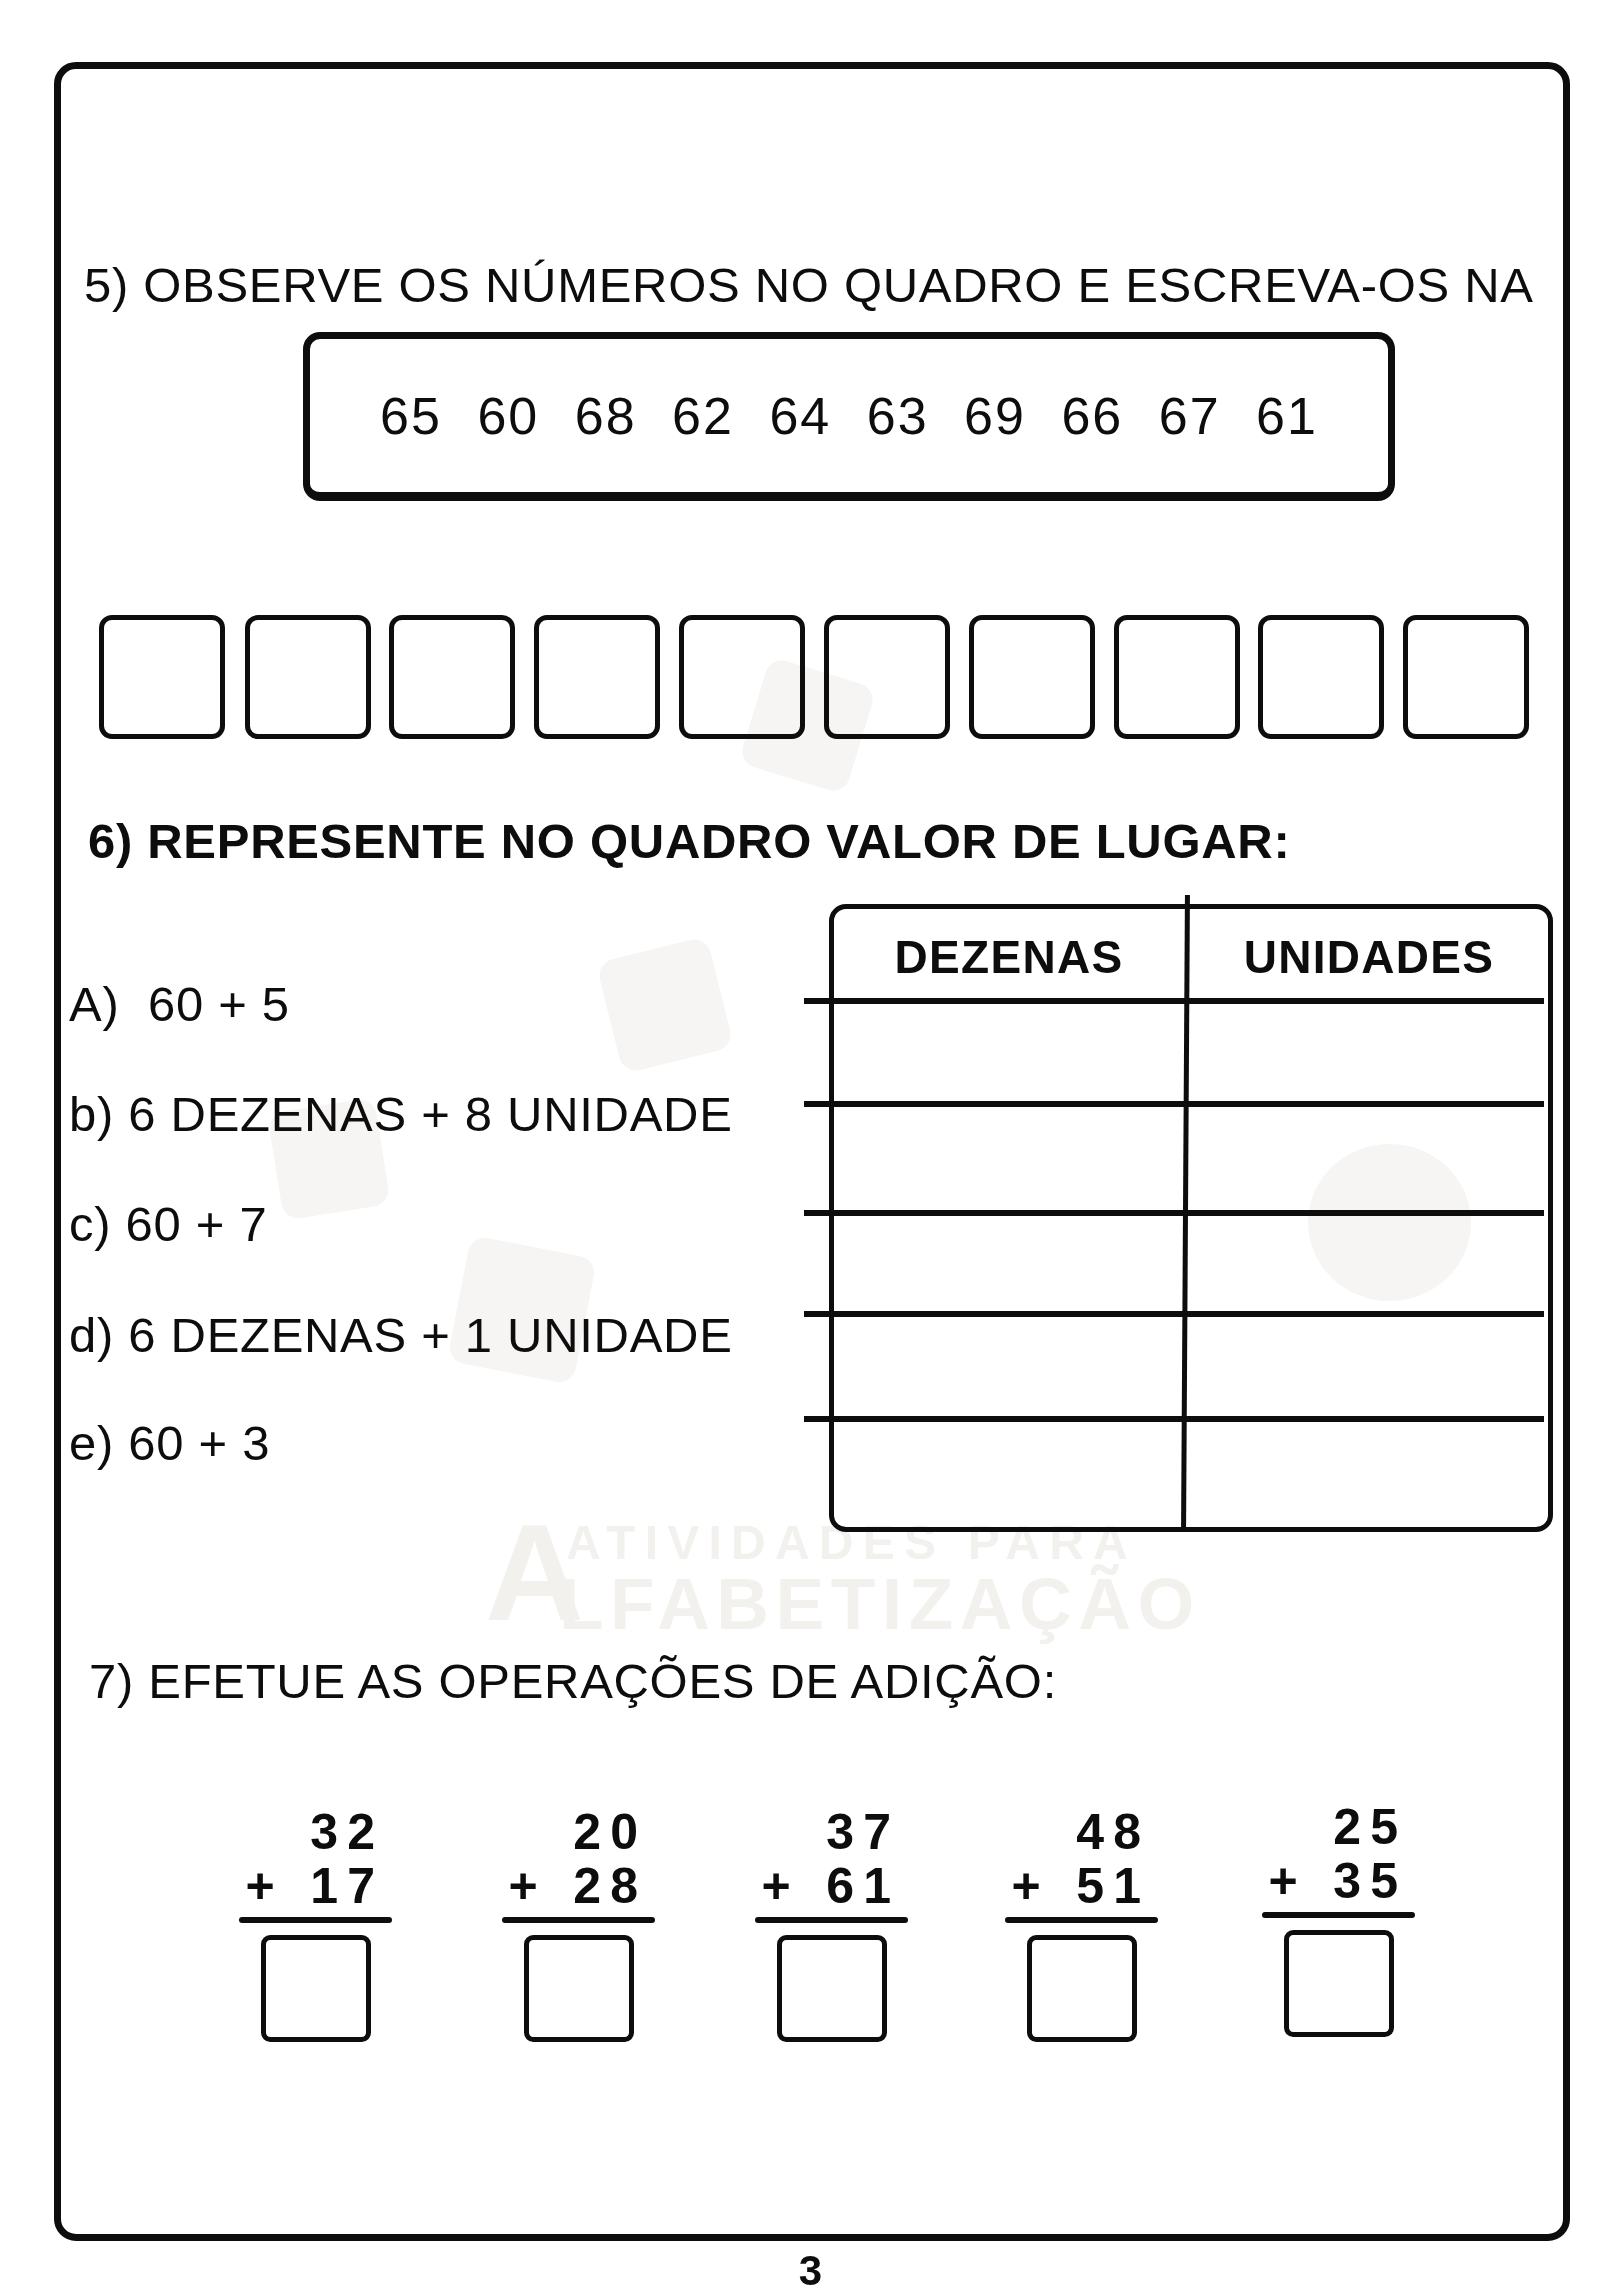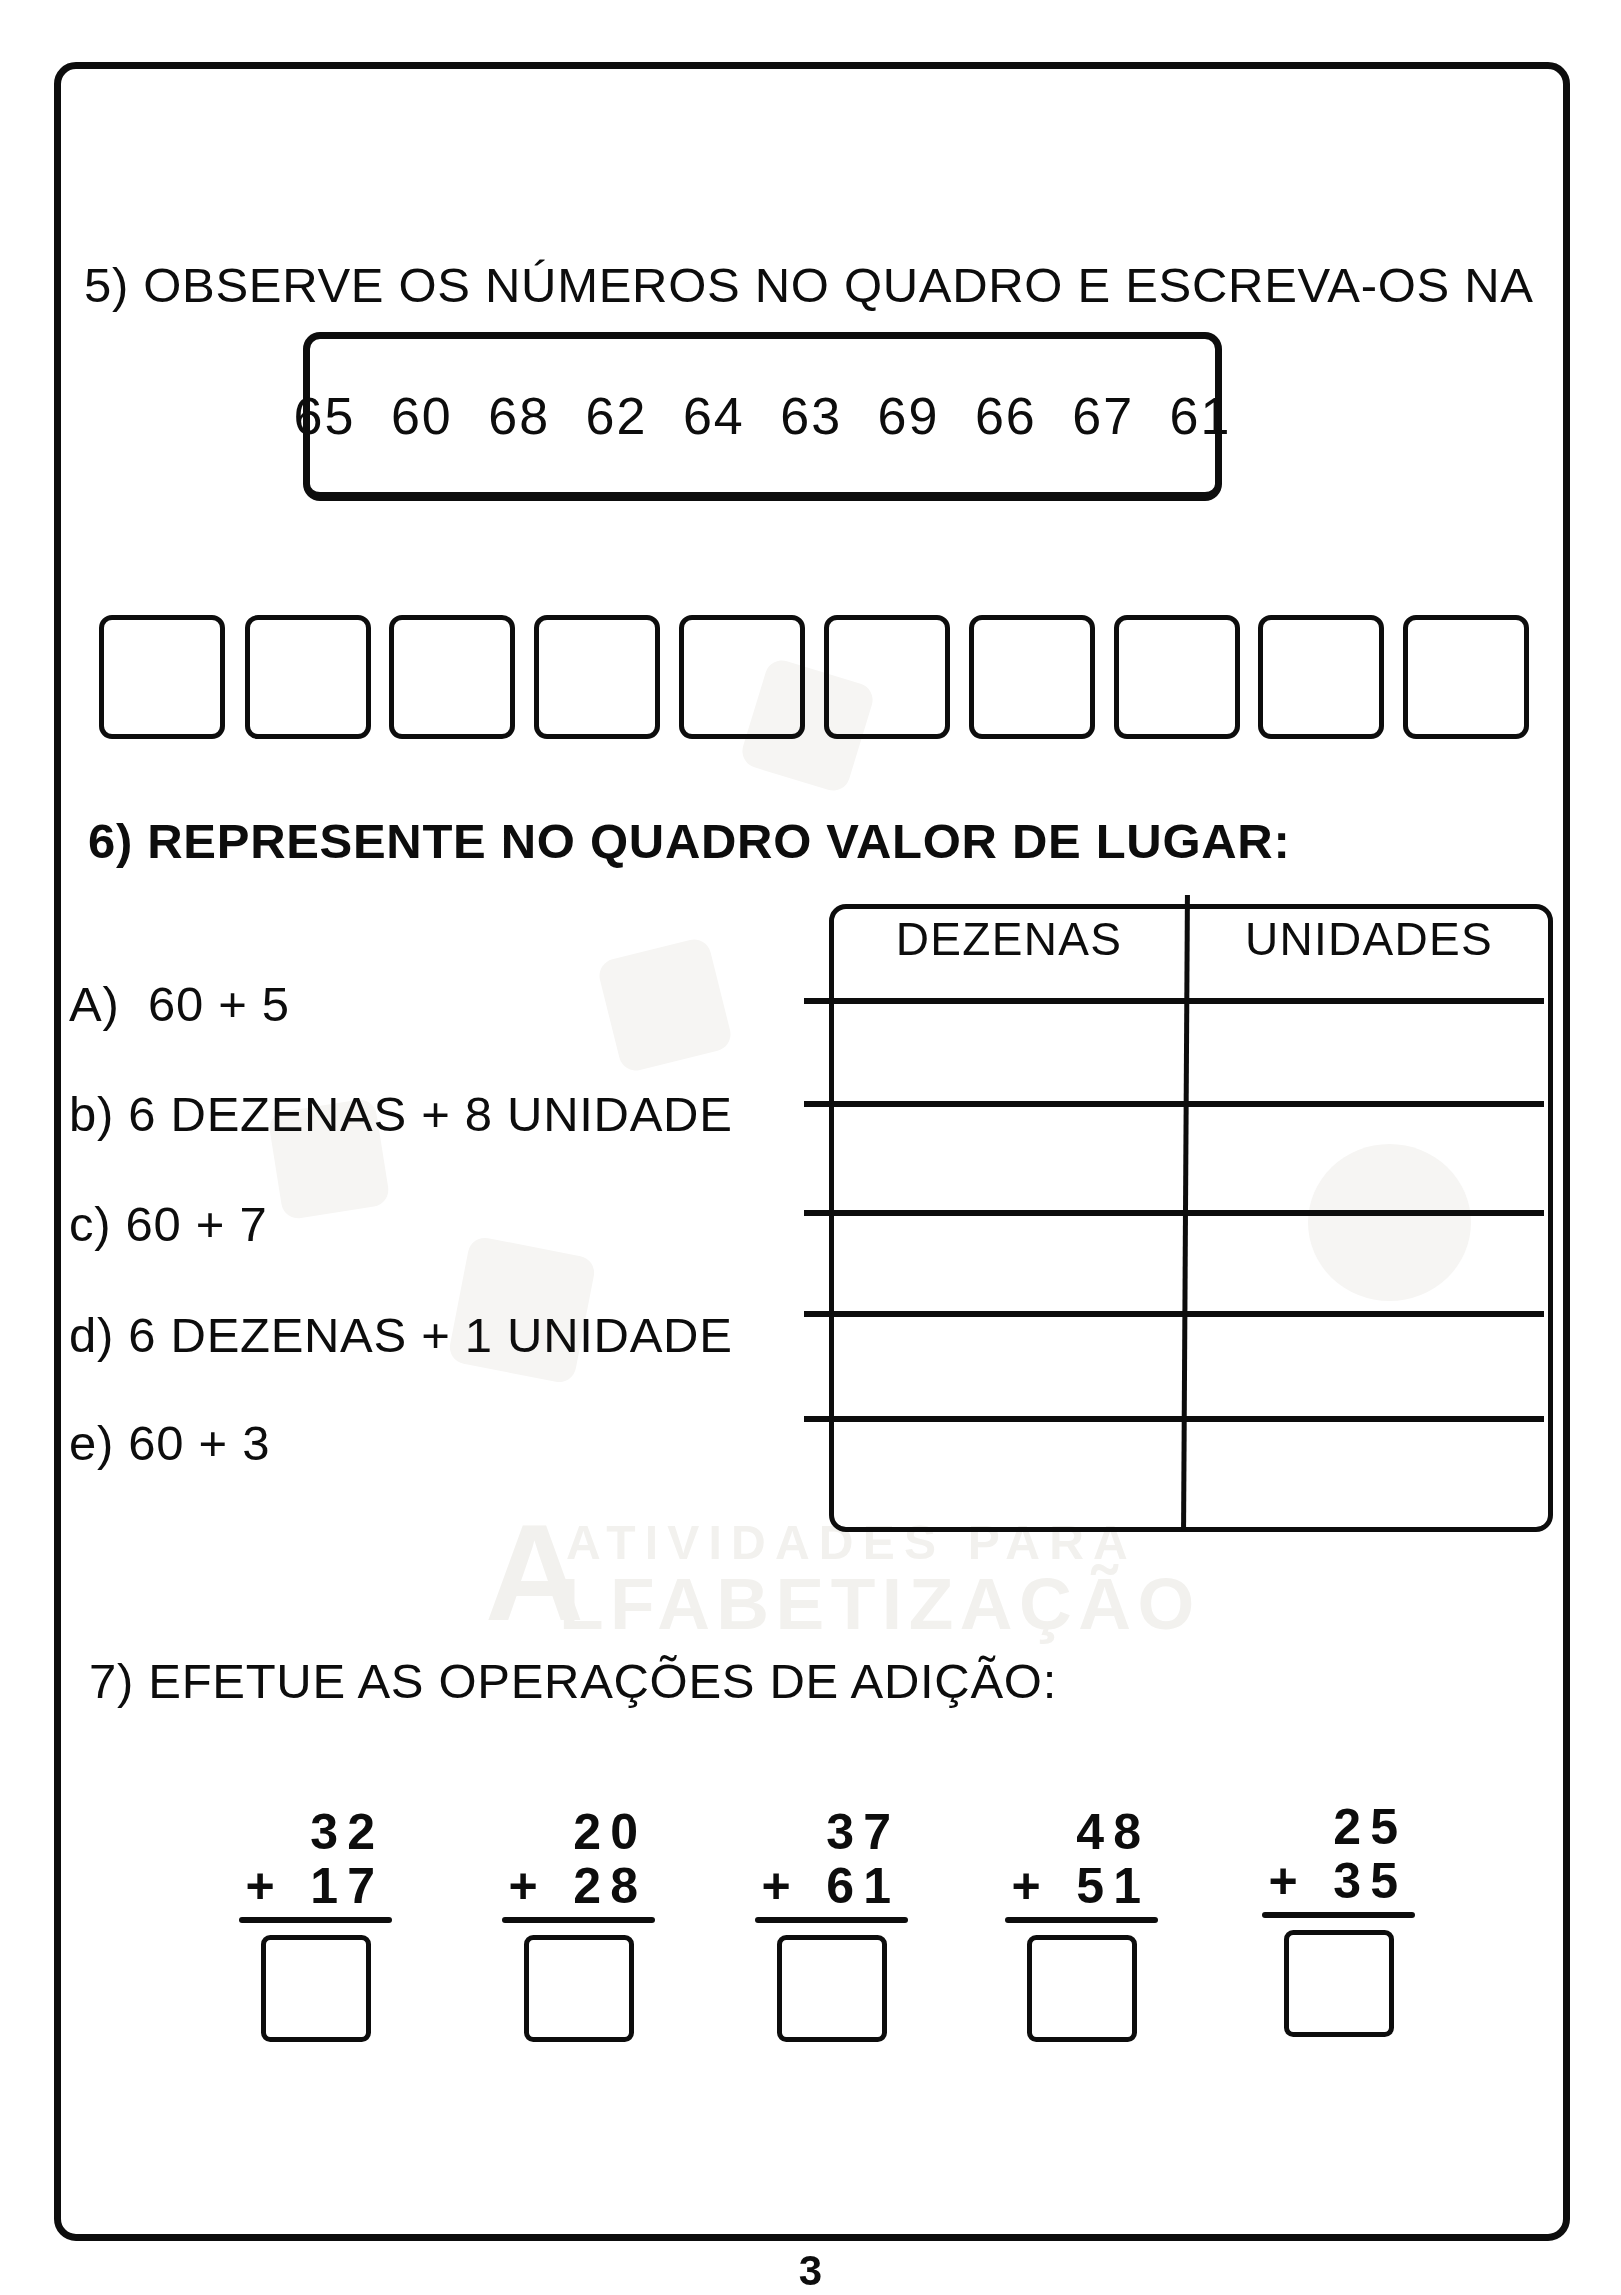--- a/index.html
+++ b/index.html
@@ -33,43 +33,43 @@
   .frame {
     position:absolute; left:54px; top:62px;
     width:1516px; height:2179px;
     border:7.2px solid #0d0d0d; border-radius:22px;
   }
 
   
   .q5-title { position:absolute; left:84px; top:128px; font-size:49px; line-height:63px; letter-spacing:0.7px; white-space:pre; }
 
   .num-box {
-    position:absolute; left:303px; top:332px; width:919px; height:169px;
+    position:absolute; left:303px; top:332px; width:1092px; height:169px;
     border:7.2px solid #0d0d0d; border-bottom-width:9.8px; border-radius:17px;
     display:flex; align-items:center; justify-content:center;
   }
   .num-text { font-size:52px; letter-spacing:2px; word-spacing:1.3px; white-space:pre; }
 
   .slot {
     position:absolute; top:615px; width:126px; height:124px;
     border:5.9px solid #0d0d0d; border-radius:13px; background:transparent;
   }
 
   
   .q6-title { position:absolute; left:88px; top:813px; font-size:49px; letter-spacing:0.7px; white-space:pre;font-weight:bold; }
   .q6-item  { position:absolute; left:69px; font-size:49px; letter-spacing:0.7px; white-space:pre; }
 
   .pv-table {
     position:absolute; left:829px; top:904px; width:724px; height:628px;
     border:5.9px solid #0d0d0d; border-radius:17px;
   }
   .pv-head {
-    position:absolute; top:0; height:60px;
+    position:absolute; top:18px; height:60px;
     display:flex; align-items:center; justify-content:center;
-    font-size:46px; letter-spacing:1.3px; white-space:pre;
+    font-size:46px; letter-spacing:1.3px; white-space:pre;font-weight:bold;
   }
   .pv-head-left  { left:0;    width:350px; }
   .pv-head-right { left:356px; right:0; }
   .pv-hline {
     position:absolute; left:-30px; width:calc(100% + 26px); height:5.9px;
     background:#0d0d0d;
   }
   .pv-vline {
     position:absolute; left:349px; top:-14.4px; width:5.2px; height:calc(100% + 17px);
     background:#0d0d0d; transform:rotate(0.35deg);

